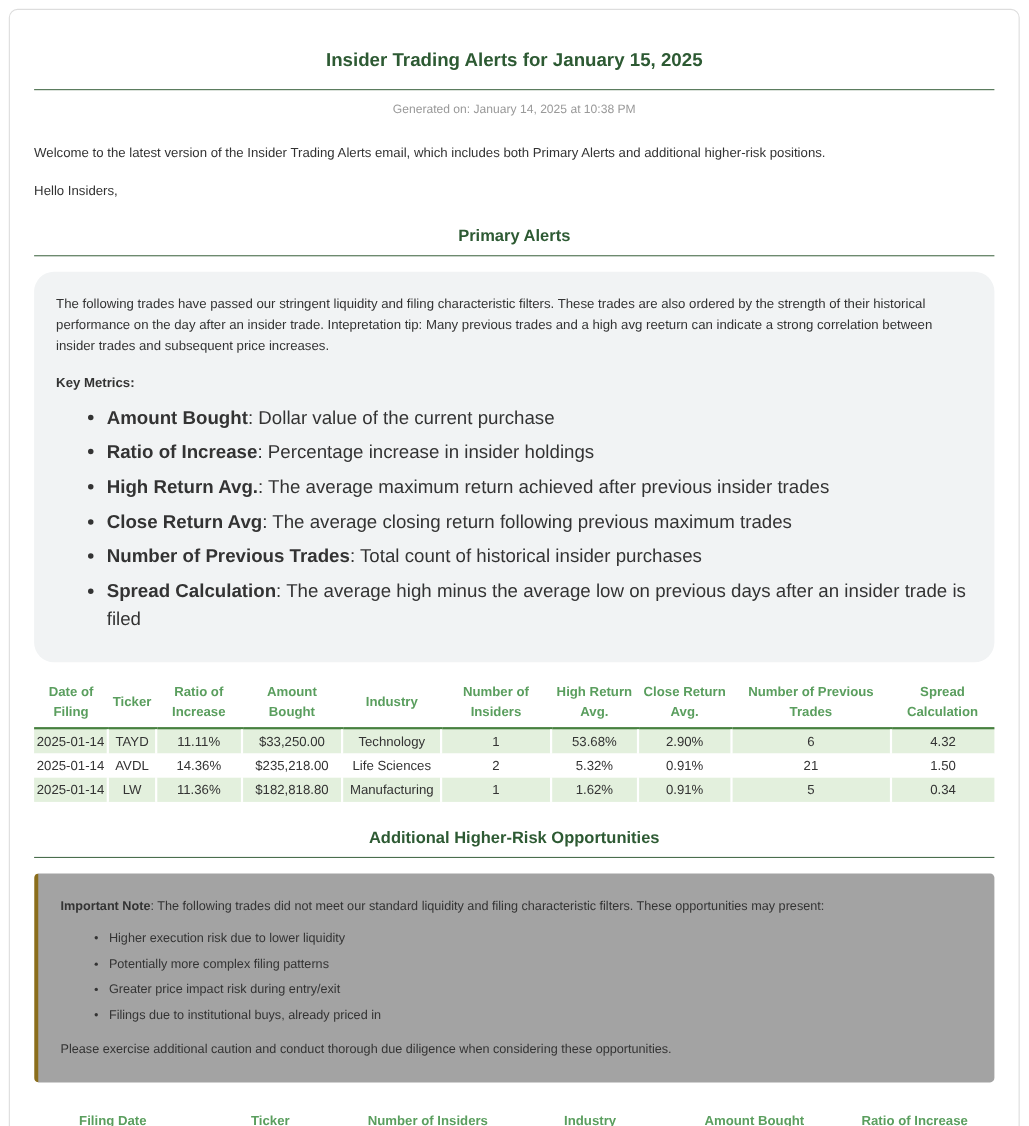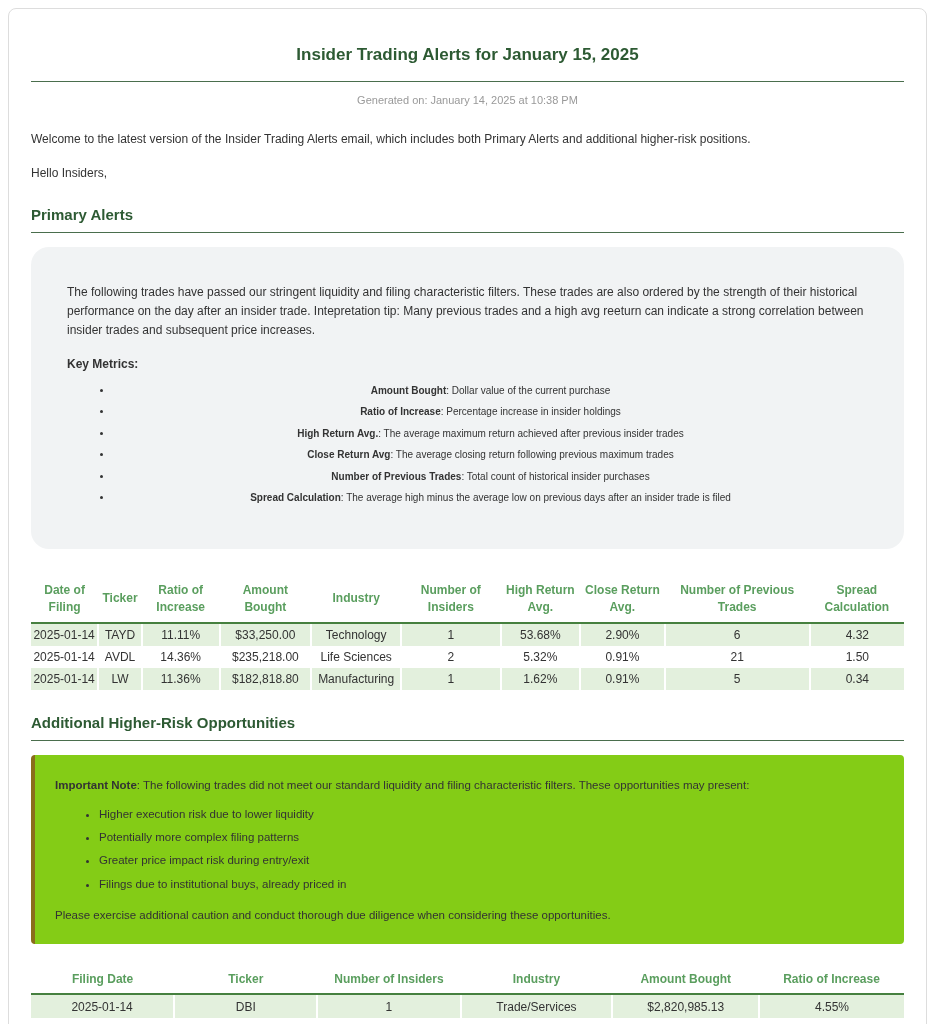--- a/index.html
+++ b/index.html
@@ -42,46 +42,46 @@
     font-size: 12px;
     color: #333333;
     line-height: 1.5;
     margin-bottom: 16px;
   }
   .section-heading {
     color: #2d5a33;
     font-size: 15px;
     font-weight: bold;
     margin-top: 24px;
+    text-align: center;
   }
   .section-divider {
     border: none;
     border-top: 1px solid #4a6e4d;
     margin: 9px 0 14px 0;
   }
 
   .info-box {
     background: #f1f3f4;
     border-radius: 18px;
-    padding: 36px;
-    margin-bottom: 28px;
+    padding: 20px;
+    margin-bottom: 14px;
     font-size: 12px;
     line-height: 1.6;
   }
   .info-box p { margin-bottom: 14px; }
   .info-box .metrics-label { font-weight: bold; margin-bottom: 10px; }
   .info-box ul {
     padding-left: 46px;
     margin: 4px 0 2px 0;
   }
   .info-box li {
-    font-size: 10px;
+    font-size: 17px;
     margin-bottom: 7px;
     line-height: 1.45;
-    text-align: center;
   }
 
   table {
     width: 100%;
     border-collapse: collapse;
     font-size: 12px;
     margin-bottom: 10px;
   }
   thead th {
     color: #5a9e5e;
@@ -99,21 +99,21 @@
     color: #333333;
     border-left: 2px solid #ffffff;
     vertical-align: middle;
   }
   tbody td:first-child { border-left: none; }
   tbody tr:nth-child(odd) { background: #e3f0dd; }
   tbody tr:nth-child(even) { background: #ffffff; }
   .table2 tbody td { height: 24px; }
 
   .warning-box {
-    background: #84cc16;
+    background: #a3a3a3;
     border-left: 4px solid #8a6d1b;
     border-radius: 4px;
     padding: 22px 31px 20px 20px;
     margin-bottom: 22px;
     font-size: 11.5px;
     line-height: 1.5;
   }
   .warning-box ul {
     padding-left: 44px;
     margin: 12px 0 14px 0;

